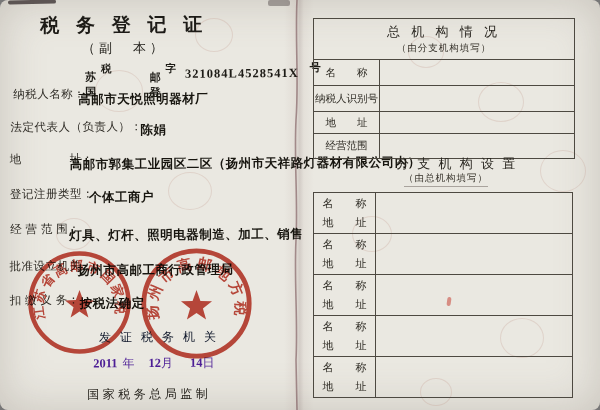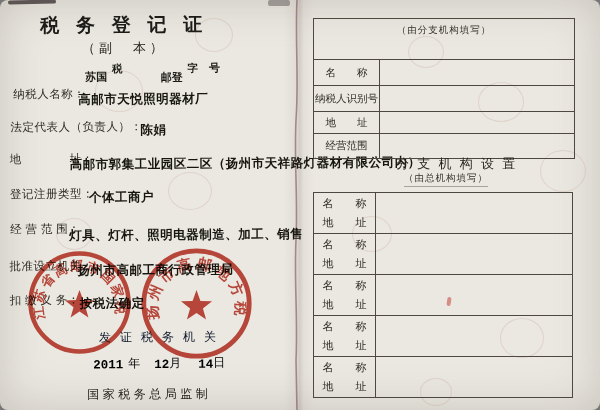--- a/index.html
+++ b/index.html
@@ -33,21 +33,21 @@
   .f-label{position:absolute;font-size:11.5px;letter-spacing:.5px;color:#2e2b25;white-space:pre;}
   .f-value{position:absolute;font-size:12.5px;font-weight:bold;color:#17150f;white-space:nowrap;letter-spacing:.5px;}
   .fl0{left:14px;top:86px;}  .fv0{left:79px;top:91px;}
   .fl1{left:11px;top:119px;} .fv1{left:141px;top:122px;}
   .fl2{left:10px;top:151px;} .fv2{left:70px;top:156px;}
   .fl3{left:10px;top:186px;} .fv3{left:89px;top:189px;}
   .fl4{left:10px;top:221px;} .fv4{left:69px;top:227px;}
   .fl5{left:9px;top:258px;}  .fv5{left:77px;top:262px;}
   .fl6{left:9px;top:292px;}  .fv6{left:79px;top:295px;}
   .issuer{position:absolute;left:98px;top:329px;font-size:12px;letter-spacing:3px;color:#0f172a;}
-  .date-line{position:absolute;left:92px;top:355px;font-size:12px;color:#000000;display:flex;align-items:flex-end;font-family:Liberation Mono, monospace;}
+  .date-line{position:absolute;left:92px;top:355px;font-size:12px;color:#4c1d95;display:flex;align-items:center;}
   .date-line .num{font-weight:bold;font-size:12.5px;}
   .date-line .u1{margin-left:5px;} .date-line .g1{margin-left:14px;} .date-line .g2{margin-left:17px;}
   .footer{position:absolute;left:86px;top:386px;font-size:12px;letter-spacing:3.5px;color:#26231d;}
 
   
   .stamp{position:absolute;mix-blend-mode:multiply;opacity:.9;}
   .stamp svg{display:block;}
   .stamp-1{left:26px;top:249px;width:107px;height:107px;}
   .stamp-2{left:139px;top:246px;width:115px;height:115px;}
   .seal-text{font-family:"Liberation Serif",serif;font-weight:bold;}
@@ -105,20 +105,21 @@
   <div class="left-page">
 
     <div class="title">税 务 登 记 证</div>
     <div class="subtitle">（副　本）</div>
 
     <div class="cert-line">
       <span class="cp-low">苏国</span>
       <span class="cp-sup">税</span>
       <span class="cp-mid">邮登</span>
       <span class="cp-sup">字</span>
+      <span class="cp-num">321084L4528541X</span>
       <span class="cp-end">号</span>
     </div>
 
     <div class="f-label fl0">纳税人名称：</div>
     <div class="f-value fv0">高邮市天悦照明器材厂</div>
 
     <div class="f-label fl1">法定代表人（负责人）：</div>
     <div class="f-value fv1">陈娟</div>
 
     <div class="f-label fl2">地　　　　址：</div>
@@ -167,20 +168,21 @@
       <polygon points="60,46 64.1,57.3 76.2,57.7 66.7,65.2 70,76.7 60,70 50,76.7 53.3,65.2 43.8,57.7 55.9,57.3" fill="#c0392b"></polygon>
       <path id="arcR" d="M 22,80 A 41,41 0 1 1 98,80" fill="none"></path>
       <text class="seal-text" font-size="15" letter-spacing="4" fill="#c0392b">
         <textPath href="#arcR" startOffset="4">扬州市高邮地方税务局</textPath>
       </text>
     </svg>
   </div>
 
   <div class="tbl tbl-top">
     <div class="tbl-head">
+      <div class="h1">总 机 构 情 况</div>
       <div class="h2">（由分支机构填写）</div>
     </div>
     <div class="trow r1">
       <div class="lab">名　　称</div>
       <div class="val"></div>
     </div>
     <div class="trow r2">
       <div class="lab">纳税人识别号</div>
       <div class="val"></div>
     </div>

